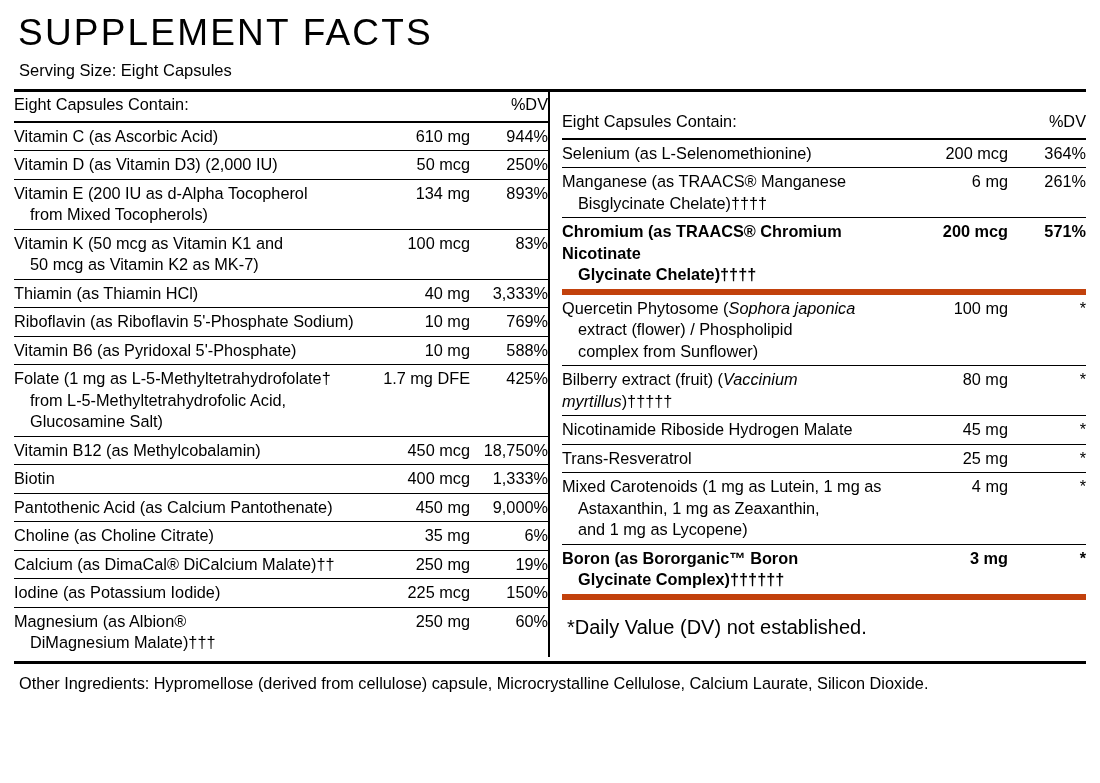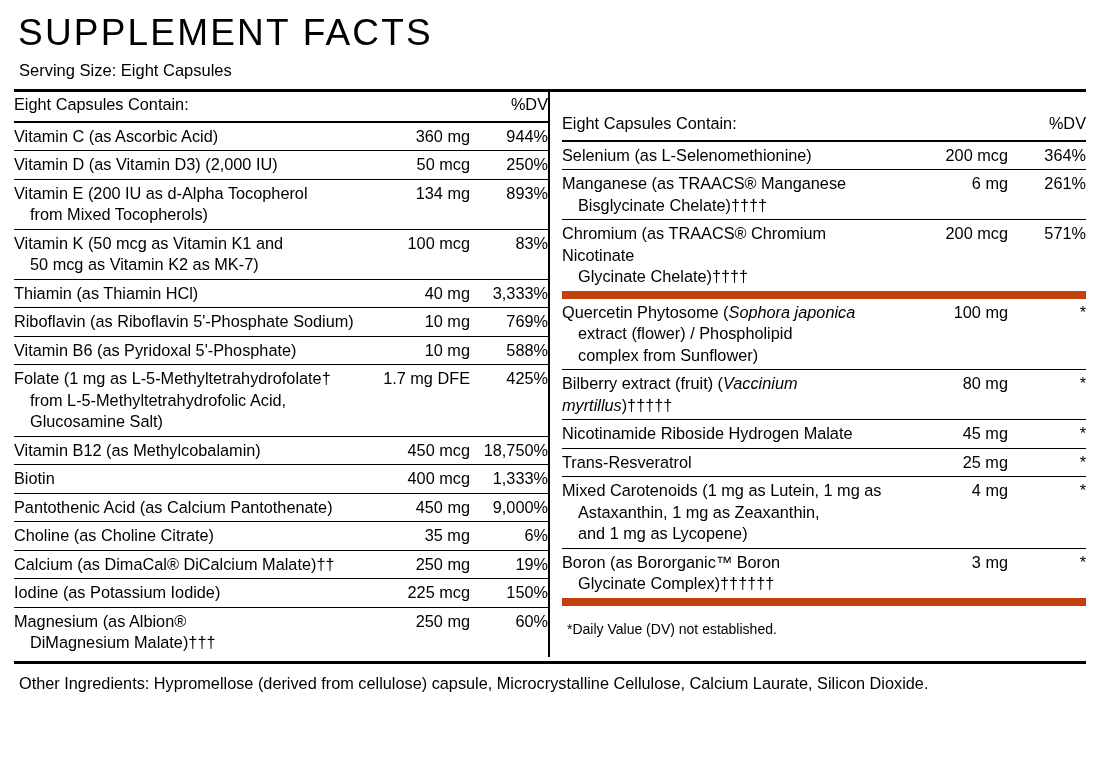--- a/index.html
+++ b/index.html
@@ -66,21 +66,22 @@
   }
   table.facts tr.hdr td {
     border-bottom: 2px solid #000;
     padding-bottom: 5px;
     padding-top: 2px;
   }
   table.facts tr.nolinebottom td {
     border-bottom: none;
   }
   table.facts tr.groupend td {
-    border-bottom: 8px solid #c2410c;
+    border-bottom: 6px solid #c2410c;
+    font-weight: bold;
   }
   .c-name {
     padding-left: 5px;
     padding-right: 6px;
   }
   .c-amt {
     text-align: right;
     white-space: nowrap;
     padding-right: 8px;
     width: 95px;
@@ -98,21 +99,21 @@
     width: 78px;
   }
   .indent1 {
     display: block;
     padding-left: 16px;
   }
   .ital {
     font-style: italic;
   }
   .footnote-star {
-    font-size: 14px;
+    font-size: 20px;
     padding: 14px 0 0 5px;
     line-height: 1.3;
   }
   .bottom-rule {
     border-top: 3px solid #000;
     margin-top: 4px;
   }
   .other-ing {
     font-size: 16.3px;
     line-height: 1.3;
@@ -140,21 +141,21 @@
         <tbody>
             <tr class="hdr">
           <td class="c-name">Eight Capsules Contain:</td>
           <td class="c-amt"></td>
           <td class="c-dv">%DV</td>
         </tr>
 
 
         <tr>
           <td class="c-name">Vitamin C (as Ascorbic Acid)</td>
-          <td class="c-amt">360 mg</td>
+          <td class="c-amt">610 mg</td>
           <td class="c-dv">944%</td>
         </tr>
 
         <tr>
           <td class="c-name">Vitamin D (as Vitamin D3) (2,000 IU)</td>
           <td class="c-amt">50 mcg</td>
           <td class="c-dv">250%</td>
         </tr>
 
         <tr>

